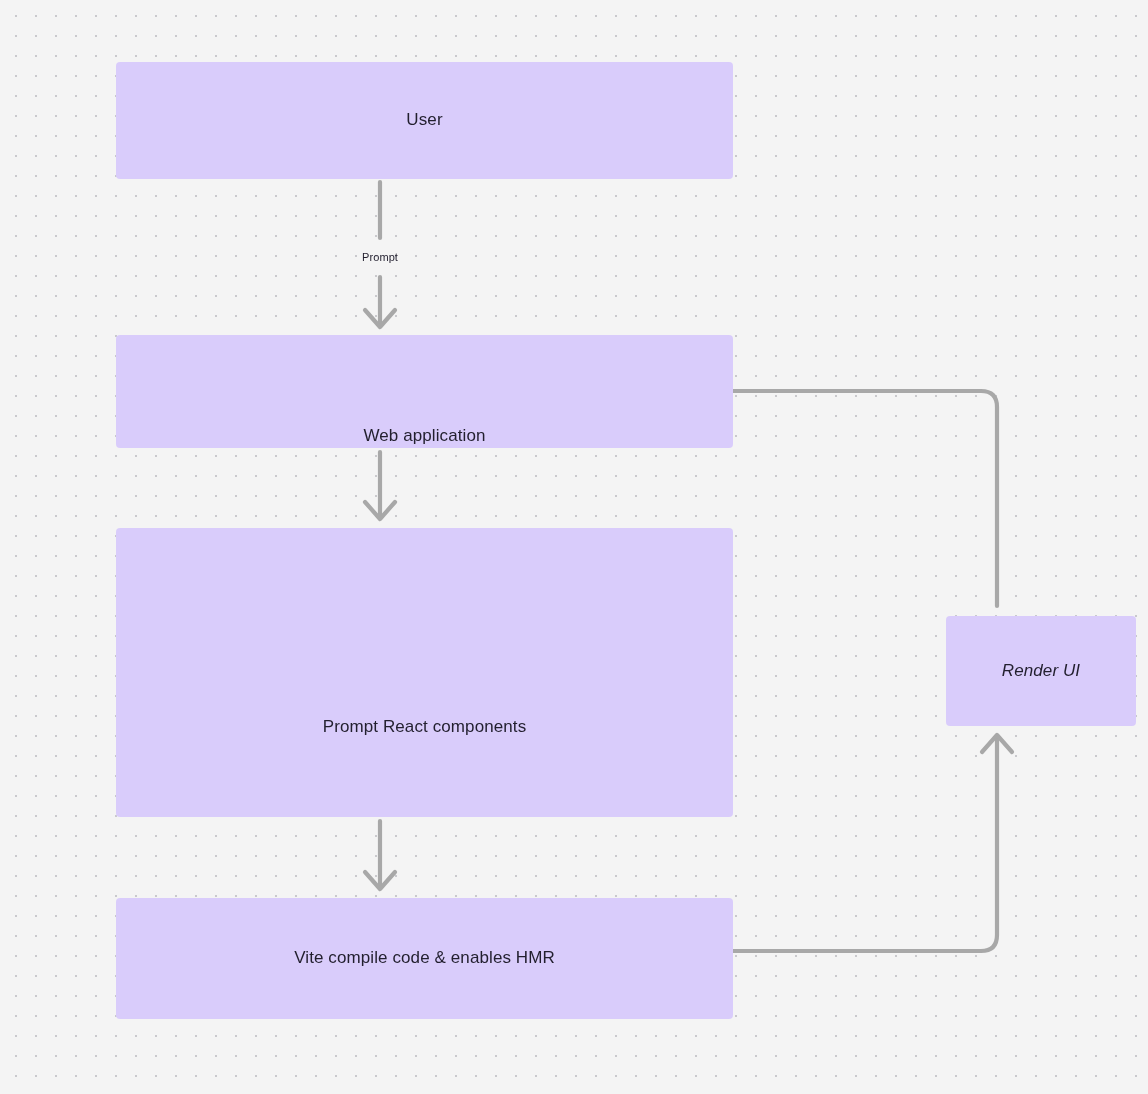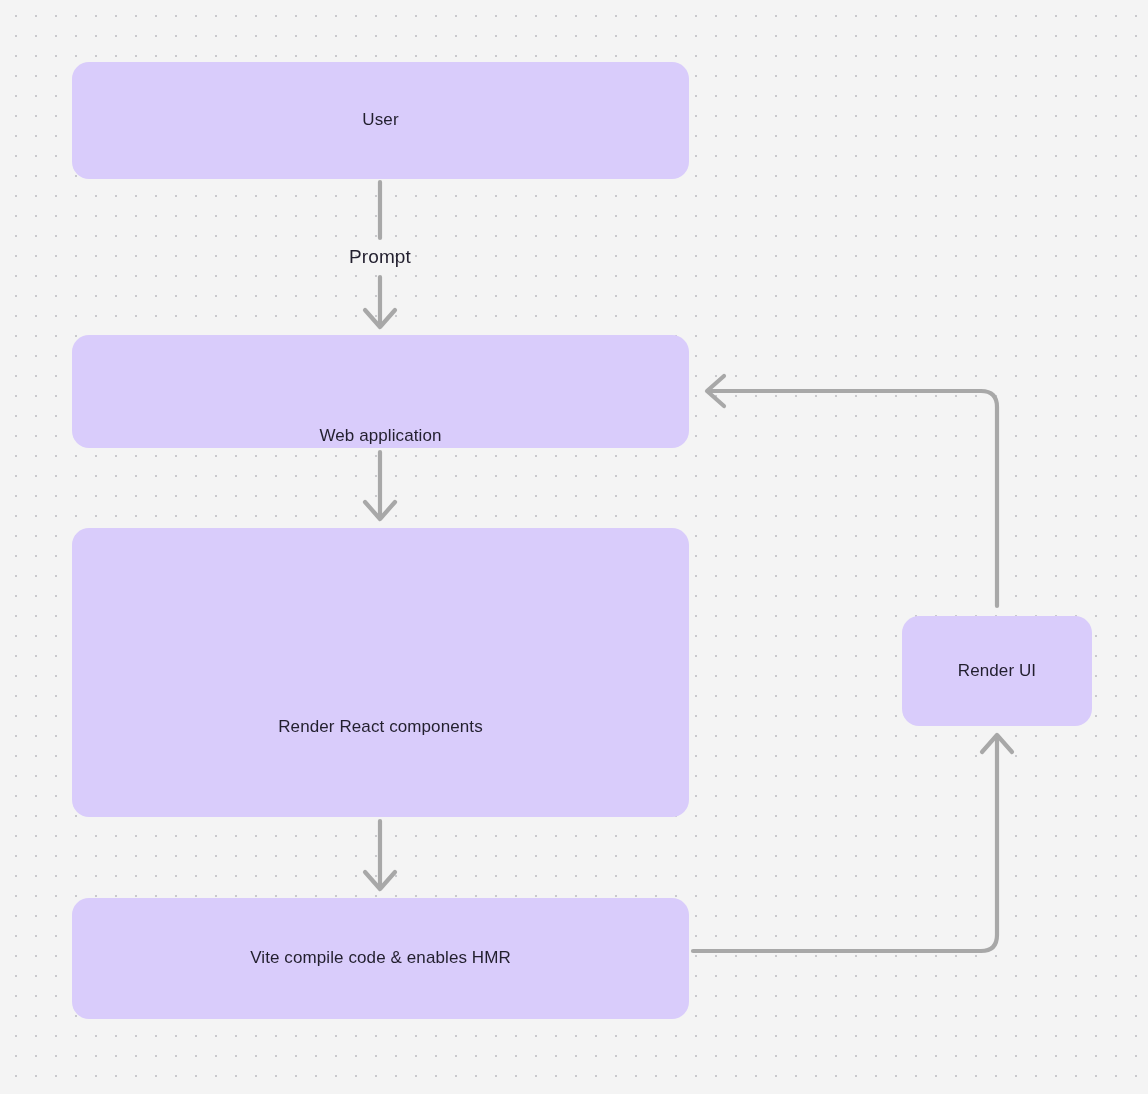--- a/index.html
+++ b/index.html
@@ -32,30 +32,31 @@
     justify-content: center;
     text-align: center;
     color: #221f2e;
     font-size: 17px;
     line-height: 1.35;
     letter-spacing: 0.1px;
   }
 
   .node-light {
     background-color: #d9ccfb;
-    border-radius: 17px;
+    border-radius: 4px;
+    margin-left: 44px;
   }
 
   
   #node-user       { left: 72px;  top: 62px;  width: 617px; height: 117px; }
   #node-webapp     { left: 72px;  top: 335px; width: 617px; height: 113px; align-items: flex-end; }
   #node-components { left: 72px;  top: 528px; width: 617px; height: 289px;
                      display: block; }
   #node-vite       { left: 72px;  top: 898px; width: 617px; height: 121px; }
-  #node-render     { left: 902px; top: 616px; width: 190px; height: 110px; }
+  #node-render     { left: 902px; top: 616px; width: 190px; height: 110px; font-style: italic; }
 
   #components-caption {
     position: absolute;
     left: 0;
     top: 188px;
     width: 617px;
     text-align: center;
     font-size: 17px;
     color: #221f2e;
   }
@@ -82,21 +83,21 @@
   .edge-head {
     fill: none;
     stroke: #a8a8a8;
     stroke-width: 4.2;
     stroke-linecap: round;
     stroke-linejoin: round;
   }
 
   .edge-label {
     position: absolute;
-    font-size: 19px;
+    font-size: 11px;
     color: #221f2e;
     letter-spacing: 0.1px;
     text-align: left;
     transform: translate(-50%, -50%);
     white-space: nowrap;
   }
   #label-prompt { left: 380px; top: 257px; }
 </style>
 </head>
 <body>
@@ -137,21 +138,21 @@
   <div class="node node-light" id="node-user">
     <span>User</span>
   </div>
 
   <div class="node node-light" id="node-webapp">
     <span>Web application</span>
   </div>
 
   <div class="node node-light" id="node-components">
 
-    <div id="components-caption">Render React components</div>
+    <div id="components-caption">Prompt React components</div>
   </div>
 
   <div class="node node-light" id="node-vite">
     <span>Vite compile code &amp; enables HMR</span>
   </div>
 
   <div class="node node-light" id="node-render">
     <span>Render UI</span>
   </div>
 

